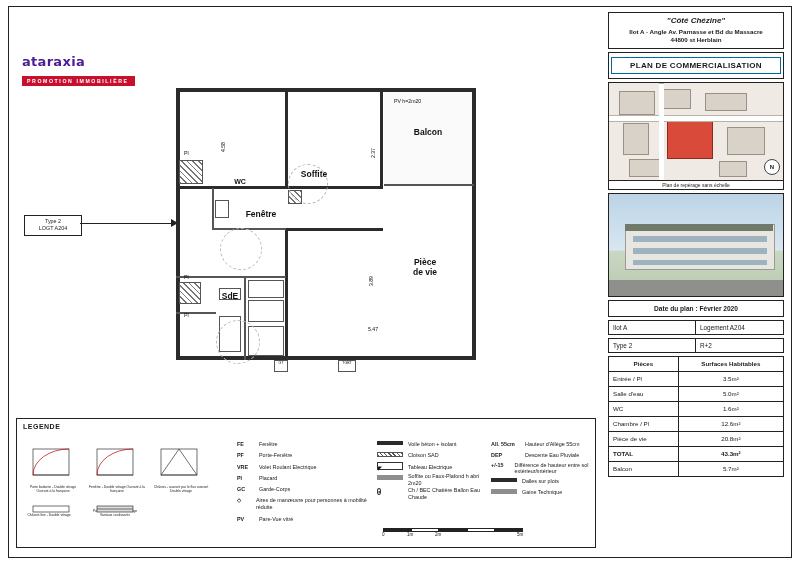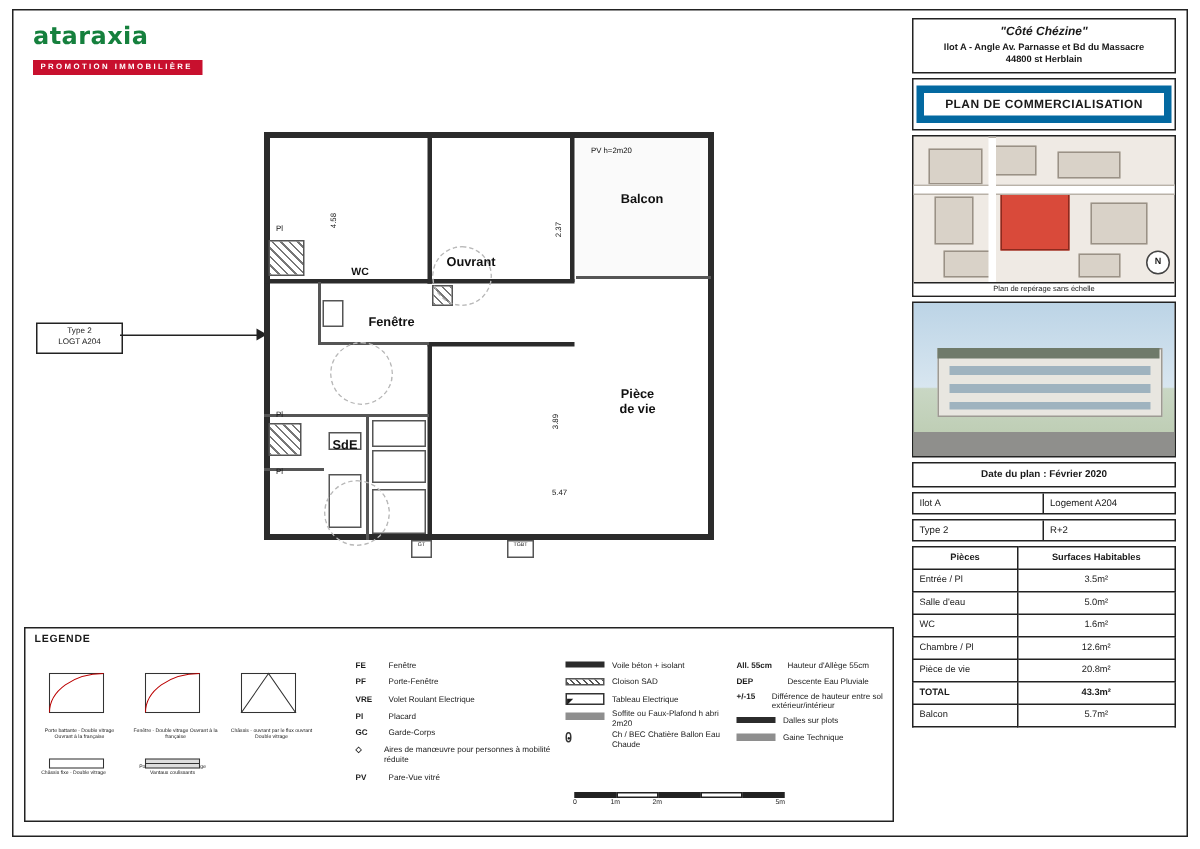--- a/index.html
+++ b/index.html
@@ -30,24 +30,25 @@
   
   .logo-box {
     position: absolute;
     left: 22px;
     top: 14px;
     width: 150px;
     height: 36px;
   }
   .logo-name {
     font-family: "DejaVu Sans", sans-serif;
-    font-size: 16px;
+    font-size: 13px;
     font-weight: bold;
     letter-spacing: .3px;
-    color: #15803d;
+    color: #4c1d95;
+    margin-top: 40px;
   }
   .logo-sub {
     margin-top: 2px;
     display: inline-block;
     background: #c8102e;
     color: #fff;
     font-size: 5.2px;
     letter-spacing: 1.6px;
     padding: 2px 6px 2px 5px;
     font-weight: bold;
@@ -89,21 +90,21 @@
     padding: 4px 2px;
     text-align: center;
     font-size: 8px;
     font-weight: bold;
     letter-spacing: .3px;
     border: 1px solid #222;
     margin: 0 0 3px 0;
     box-sizing: border-box;
   }
   .plan-com .inner {
-    border: 5px solid #0369a1;
+    border: 1px solid #0369a1;
     padding: 3px 0;
   }
   
   .map-box {
     height: 108px;
     position: relative;
     overflow: hidden;
     background: #efeae4;
   }
   .map-cap {
@@ -450,21 +451,21 @@
     <div class="fixture" style="left:199px; top:140px; width:14px; height:18px;"></div>
     <div class="fixture" style="left:203px; top:256px; width:22px; height:36px;"></div>
     <div class="fixture" style="left:203px; top:228px; width:22px; height:12px;"></div>
     <div class="fixture" style="left:322px; top:300px; width:18px; height:12px; font-size:3.5px; text-align:center;">TGBT</div>
     <div class="fixture" style="left:258px; top:300px; width:14px; height:12px; font-size:3.5px; text-align:center;">GT</div>
 
     <div class="circ-arc" style="left:200px; top:260px; width:42px; height:42px;"></div>
     <div class="circ-arc" style="left:272px; top:104px; width:38px; height:38px;"></div>
     <div class="circ-arc" style="left:204px; top:168px; width:40px; height:40px;"></div>
 
-    <div class="rlabel" style="left:268px; top:110px; width:60px;">Ouvrant</div>
+    <div class="rlabel" style="left:268px; top:110px; width:60px;">Soffite</div>
     <div class="rlabel" style="left:382px; top:68px; width:60px;">Balcon</div>
     <div class="rlabel small" style="left:206px; top:118px; width:36px;">WC</div>
     <div class="rlabel" style="left:218px; top:150px; width:54px;">Fenêtre</div>
     <div class="rlabel" style="left:194px; top:232px; width:40px;">SdE</div>
     <div class="rlabel" style="left:374px; top:198px; width:70px;">
       <span>Pièce</span><br>
       <span>de vie</span>
     </div>
 
     <div class="dimh" style="left:378px; top:38px;">PV h=2m20</div>

